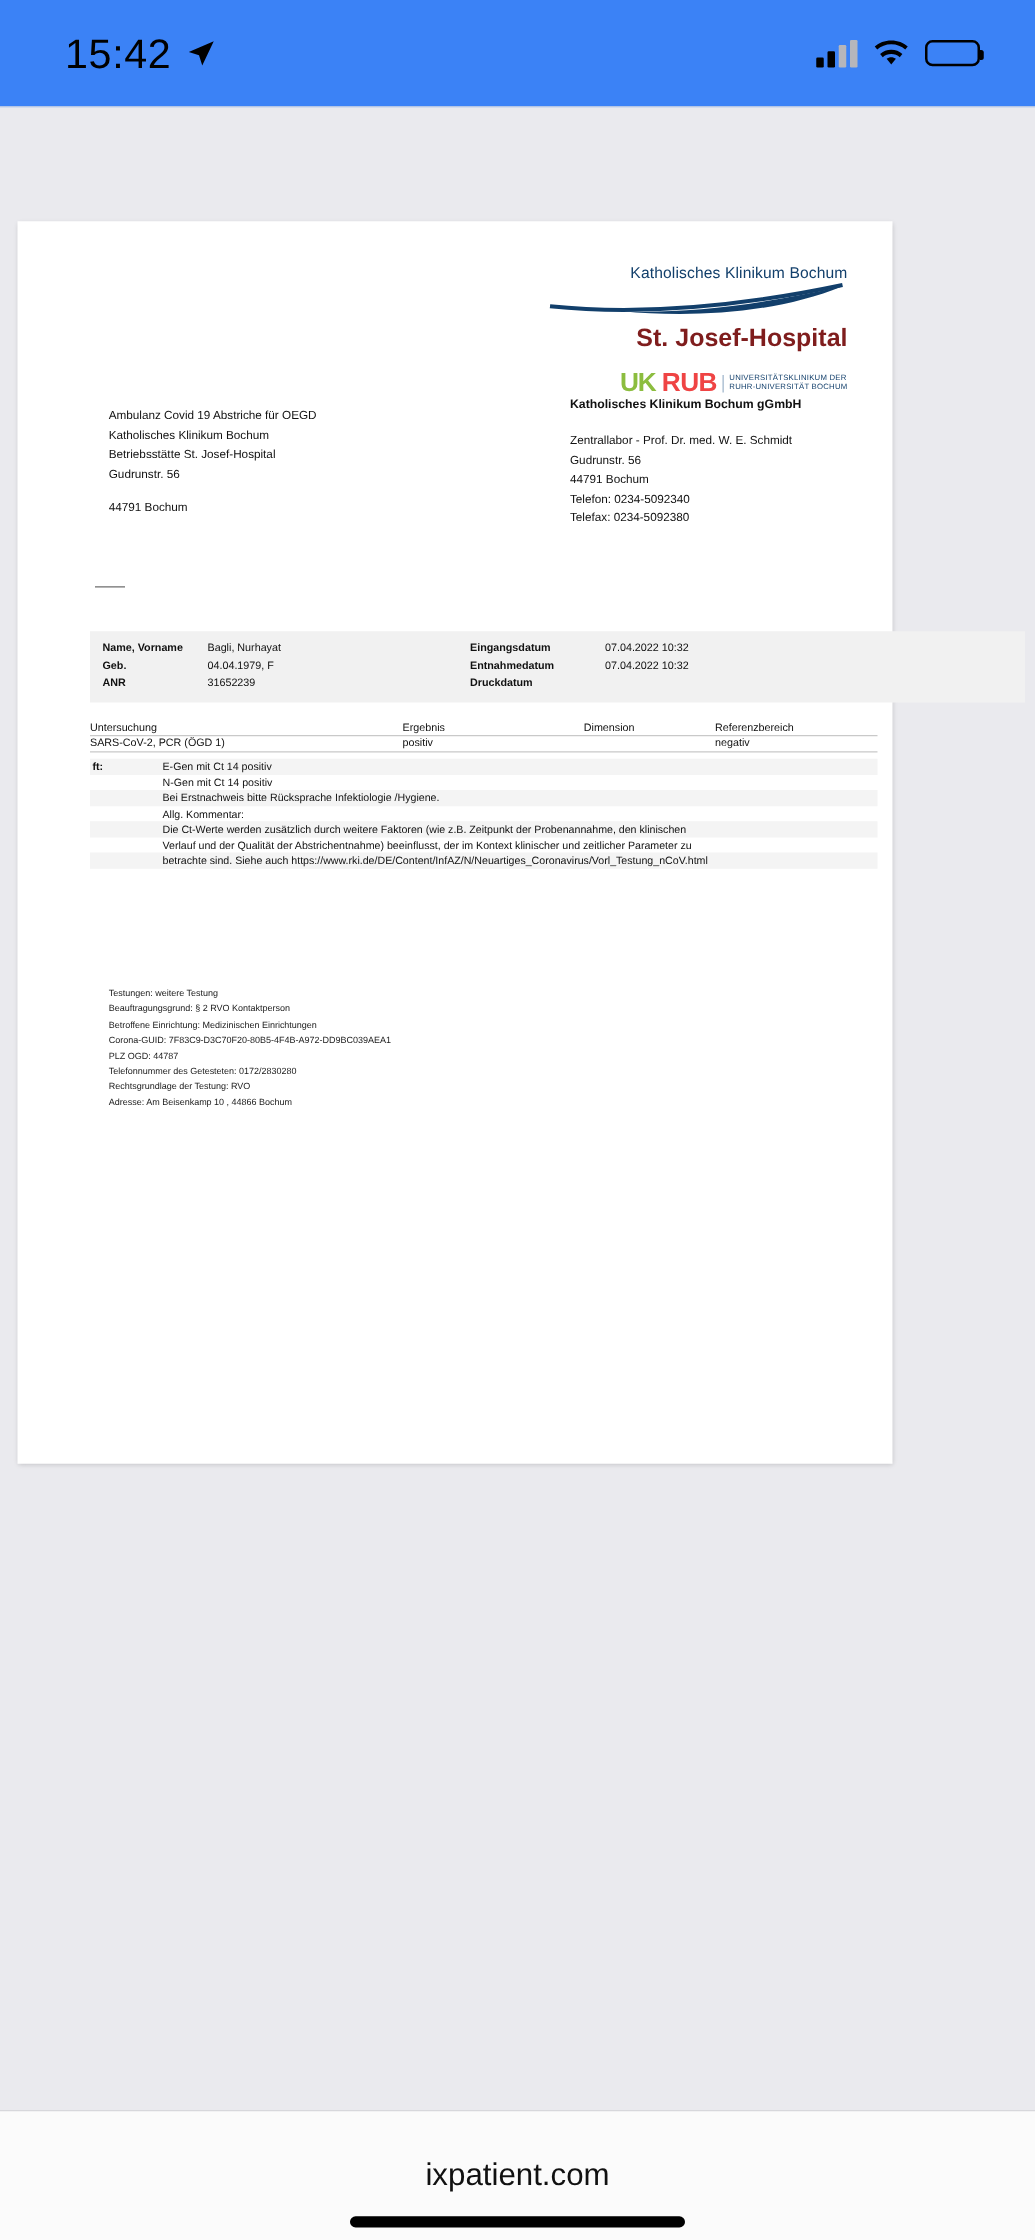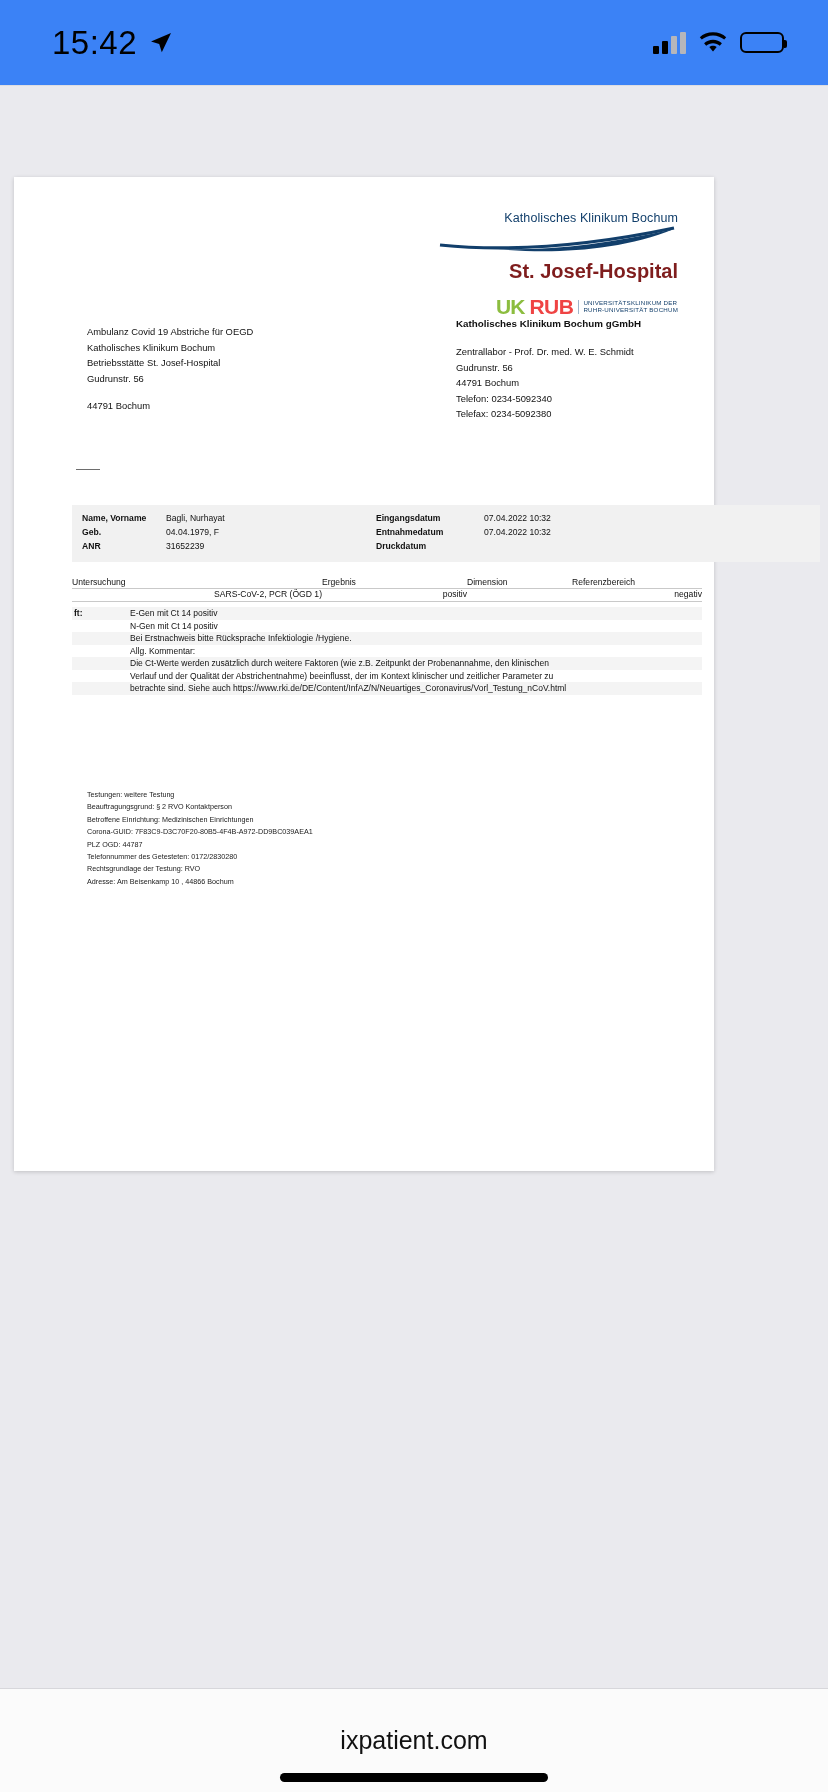--- a/index.html
+++ b/index.html
@@ -193,21 +193,20 @@
   .res-head .c-dim { width: 105px; }
   .res-head .c-ref { width: 130px; }
   .res-row {
     position: absolute;
     left: 58px; top: 412px;
     width: 630px;
     display: flex;
     font-size: 8.6px;
     border-bottom: 1px solid #c9c9c9;
     padding-bottom: 2px;
-    text-align: right;
   }
   .res-row .c-unt { width: 250px; }
   .res-row .c-erg { width: 145px; }
   .res-row .c-dim { width: 105px; }
   .res-row .c-ref { width: 130px; }
 
   .comments {
     position: absolute;
     left: 58px; top: 430px;
     width: 630px;

